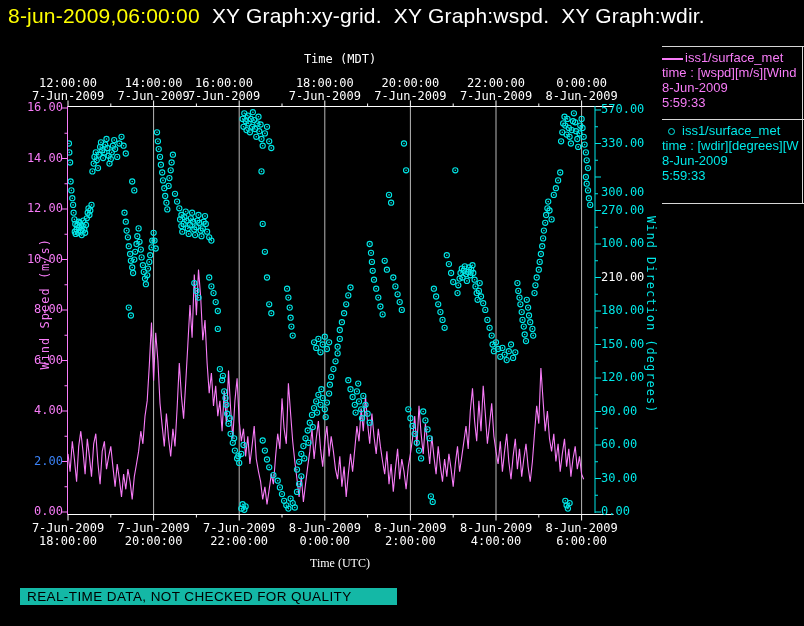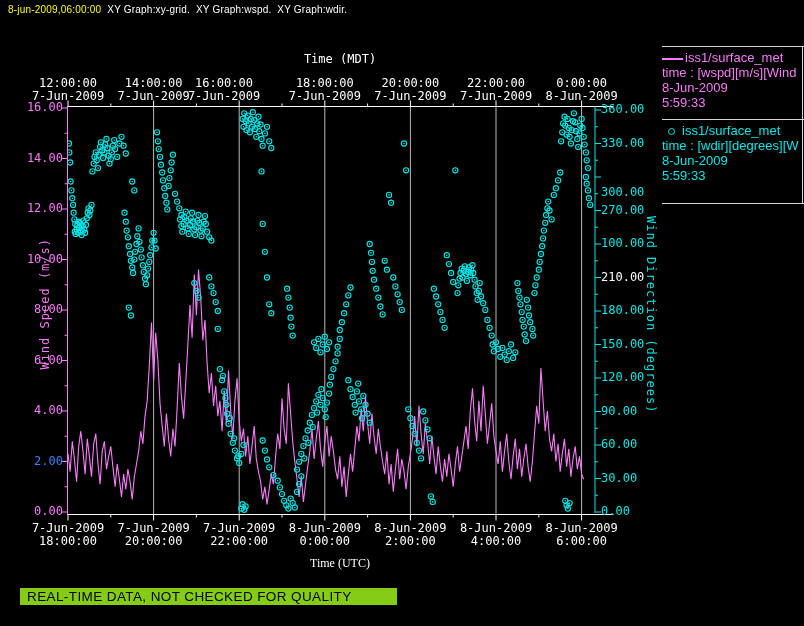--- a/index.html
+++ b/index.html
@@ -1,36 +1,36 @@
 <!DOCTYPE html>
 <html><head>
 <meta charset="utf-8">
 <style>
   html,body{margin:0;padding:0;background:#000;}
   #app{position:relative;width:804px;height:626px;background:#000;overflow:hidden;
        font-family:"Liberation Sans",sans-serif;}
-  .titlebar{position:absolute;left:8px;top:4px;font-size:10px;letter-spacing:.2px;white-space:pre;}
+  .titlebar{position:absolute;left:8px;top:4px;font-size:21px;letter-spacing:.2px;white-space:pre;}
   .titlebar .ts{color:#ffff00;}
   .titlebar .tt{color:#ffffff;}
   .ticklabel{position:absolute;font-family:"DejaVu Sans Mono",monospace;font-size:12px;
              line-height:13px;color:#fff;white-space:nowrap;}
   .ticklabel.center{transform:translateX(-50%);text-align:center;}
   .axis-title{position:absolute;font-family:"DejaVu Sans Mono",monospace;font-size:12px;color:#fff;}
   #top-axis-title,#bottom-axis-title{transform:translateX(-50%);}
   #left-axis-title{left:38px;top:238px;writing-mode:vertical-rl;transform:rotate(180deg);
                    letter-spacing:1px;color:#f87cf8;}
   #right-axis-title{left:644px;top:216px;writing-mode:vertical-rl;letter-spacing:1px;color:#00e8e8;}
   .legend-line{position:absolute;background:#d6d6d6;}
   .legend-entry{position:absolute;left:662px;width:142px;font-size:13px;line-height:15px;
                 white-space:nowrap;overflow:hidden;}
   .legend-entry .row{height:15px;overflow:hidden;}
   .sw-line{display:inline-block;width:21px;height:2px;vertical-align:middle;margin-right:2px;}
   .sw-circle{display:inline-block;width:5px;height:5px;border-radius:50%;border:1px solid;
              vertical-align:middle;margin:0 7px 0 6px;}
-  #notice{position:absolute;left:20px;top:588px;width:377px;height:17px;background:#84cc16;
+  #notice{position:absolute;left:20px;top:588px;width:377px;height:17px;background:#14b8a6;
           color:#000;font-size:13.5px;line-height:17px;padding-left:7px;letter-spacing:.4px;
           box-sizing:border-box;white-space:nowrap;overflow:hidden;}
   svg{position:absolute;left:0;top:0;}
 </style>
 </head>
 <body>
 
 <div id="app">
 
   <div class="titlebar"><span class="ts">8-jun-2009,06:00:00</span><span class="tt">  <span>XY Graph:xy-grid.  XY Graph:wspd.  XY Graph:wdir.</span></span></div>
@@ -1013,21 +1013,21 @@
       <div class="ticklabel center" style="left: 581.6px; top: 522px;">8-Jun-2009<br>6:00:00</div>
       <div class="ticklabel" style="top: 101px; right: 741px; color: rgb(248, 124, 248); text-align: right;">16.00</div>
       <div class="ticklabel" style="top: 151.5px; right: 741px; color: rgb(248, 124, 248); text-align: right;">14.00</div>
       <div class="ticklabel" style="top: 202px; right: 741px; color: rgb(248, 124, 248); text-align: right;">12.00</div>
       <div class="ticklabel" style="top: 252.5px; right: 741px; color: rgb(248, 124, 248); text-align: right;">10.00</div>
       <div class="ticklabel" style="top: 303px; right: 741px; color: rgb(248, 124, 248); text-align: right; margin-left: 29px;">8.00</div>
       <div class="ticklabel" style="top: 353.5px; right: 741px; color: rgb(248, 124, 248); text-align: left;">6.00</div>
       <div class="ticklabel" style="top: 404px; right: 741px; color: rgb(248, 124, 248); text-align: right;">4.00</div>
       <div class="ticklabel" style="top: 454.5px; right: 741px; color: #3b82f6; text-align: right;">2.00</div>
       <div class="ticklabel" style="top: 505px; right: 741px; color: rgb(248, 124, 248); text-align: right;">0.00</div>
-      <div class="ticklabel" style="left: 601px; top: 103px; color: rgb(0, 232, 232);">360.00</div>
+      <div class="ticklabel" style="left: 601px; top: 103px; color: rgb(0, 232, 232);">570.00</div>
       <div class="ticklabel" style="left: 601px; top: 136.5px; color: rgb(0, 232, 232);">330.00</div>
       <div class="ticklabel" style="left: 601px; top: 170px; color: rgb(0, 232, 232); margin-top: 16px;">300.00</div>
       <div class="ticklabel" style="left: 601px; top: 203.5px; color: rgb(0, 232, 232);">270.00</div>
       <div class="ticklabel" style="left: 601px; top: 237px; color: rgb(0, 232, 232);">100.00</div>
       <div class="ticklabel" style="left: 601px; top: 270.5px; color: #ffffff;">210.00</div>
       <div class="ticklabel" style="left: 601px; top: 304px; color: rgb(0, 232, 232);">180.00</div>
       <div class="ticklabel" style="left: 601px; top: 337.5px; color: rgb(0, 232, 232);">150.00</div>
       <div class="ticklabel" style="left: 601px; top: 371px; color: rgb(0, 232, 232);">120.00</div>
       <div class="ticklabel" style="left: 601px; top: 404.5px; color: rgb(0, 232, 232);">90.00</div>
       <div class="ticklabel" style="left: 601px; top: 438px; color: rgb(0, 232, 232);">60.00</div>

